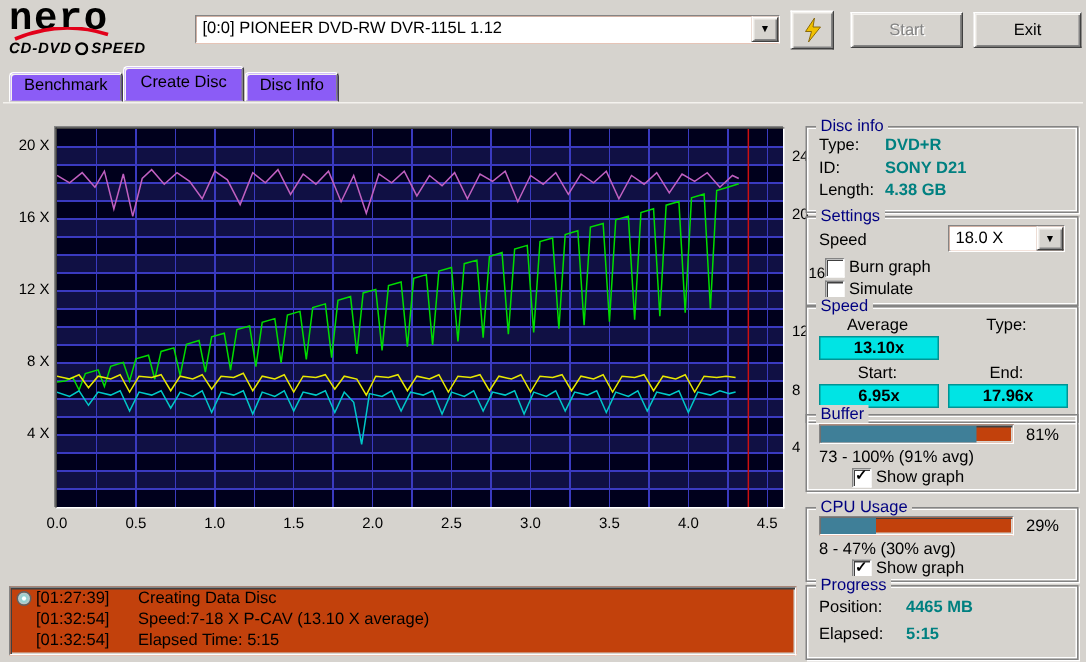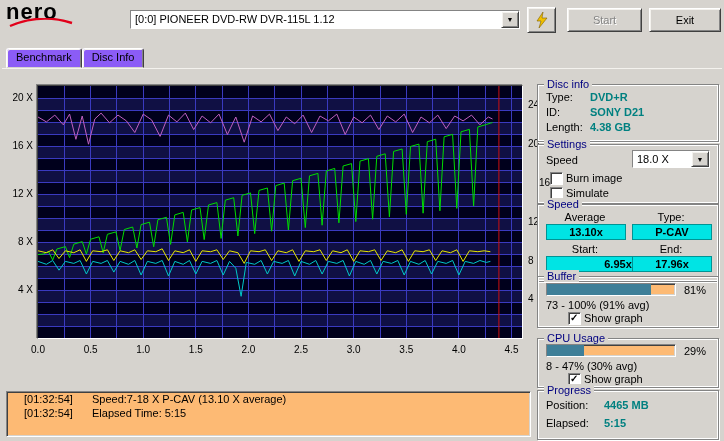--- a/index.html
+++ b/index.html
@@ -9,26 +9,26 @@
     font-family:"Liberation Sans",sans-serif;font-size:11px;
   }
   .abs{position:absolute;}
   
   .raised{
     background:#d6d3ce;
     border:1px solid;border-color:#ffffff #404040 #404040 #ffffff;
     box-shadow:inset 1px 1px 0 #f4f2ee, inset -1px -1px 0 #848484;
   }
   .sunken{
-    background:#fdba74;
+    background:#c2410c;
     border:1px solid;border-color:#848484 #ffffff #ffffff #848484;
     box-shadow:inset 1px 1px 0 #404040, inset -1px -1px 0 #d6d3ce;
   }
   
-  .logo-n{font-size:22px;font-weight:bold;letter-spacing:1px;line-height:20px;}
+  .logo-n{font-size:26px;font-weight:bold;letter-spacing:1px;line-height:20px;font-family:Liberation Mono, monospace;}
   .logo-sub{font-size:10px;font-weight:bold;font-style:italic;letter-spacing:.5px;display:flex;align-items:center;gap:2px;}
   .combo{display:flex;align-items:stretch;}
   .combo .txt{flex:1;padding:2px 4px;white-space:nowrap;overflow:hidden;background:#fff;}
   .combo-btn{
     width:16px;background:#d6d3ce;display:flex;align-items:center;justify-content:center;
     border:1px solid;border-color:#ffffff #404040 #404040 #ffffff;
     box-shadow:inset 1px 1px 0 #f4f2ee, inset -1px -1px 0 #848484;
     font-size:7px;cursor:default;
   }
   .btn{display:flex;align-items:center;justify-content:center;cursor:default;}
@@ -94,20 +94,27 @@
   .log-text{margin-left:10px;}
 </style>
 </head>
 <body>
 
 <div class="abs" style="left:6px;top:2px;width:118px;height:38px;">
   <div class="logo-n">nero</div>
   <svg class="abs" style="left:2px;top:16px;" width="66" height="10">
     <path d="M2,8 Q33,-5 64,5" stroke="#e2001a" stroke-width="2.4" fill="none"></path>
   </svg>
+  <div class="logo-sub" style="margin-top:5px;">
+    <span>CD-DVD</span>
+    <svg width="9" height="9">
+      <circle cx="4.5" cy="4.5" r="3.6" fill="none" stroke="#000" stroke-width="1.6"></circle>
+    </svg>
+    <span>SPEED</span>
+  </div>
 </div>
 
 <div class="abs sunken combo" style="left:130px;top:10px;width:390px;height:19px;box-sizing:border-box;">
   <div class="txt">[0:0]   PIONEER DVD-RW  DVR-115L 1.12</div>
   <div class="combo-btn">
     <span>▼</span>
   </div>
 </div>
 
 <div class="abs raised btn" style="left:527px;top:7px;width:27px;height:24px;">
@@ -119,20 +126,21 @@
 <div class="abs raised btn disabled" style="left:567px;top:8px;width:73px;height:22px;">
   <span>Start</span>
 </div>
 
 <div class="abs raised btn" style="left:649px;top:8px;width:70px;height:22px;">
   <span>Exit</span>
 </div>
 
 <div class="abs tabbar">
   <div class="tab"><span>Benchmark</span></div>
+  <div class="tab active"><span>Create Disc</span></div>
   <div class="tab"><span>Disc Info</span></div>
 </div>
 <div class="abs tab-base"></div>
 
 <div class="abs chart-wrap">
   <div class="plot-frame">
     <svg id="plot-svg" width="484" height="252">
         <rect x="0" y="0" width="484" height="252" fill="#00001c"></rect>
         <rect x="0" y="240" width="484" height="12.00" fill="#00001c"></rect>
         <rect x="0" y="228" width="484" height="12.00" fill="#101044"></rect>
@@ -238,34 +246,33 @@
 <div class="group" style="top:144px;height:58px;">
   <span class="gtitle">Settings</span>
   <span class="lbl" style="left:8px;top:9px;">Speed</span>
   <div class="abs sunken combo" style="left:94px;top:5px;width:78px;height:18px;box-sizing:border-box;">
     <div class="txt">18.0 X</div>
     <div class="combo-btn">
       <span>▼</span>
     </div>
   </div>
   <div class="cb" style="left:12px;top:27px;"></div>
-  <span class="lbl" style="left:28px;top:27px;">Burn image</span>
+  <span class="lbl" style="left:28px;top:27px;">Burn graph</span>
   <div class="cb" style="left:12px;top:42px;"></div>
   <span class="lbl" style="left:28px;top:42px;">Simulate</span>
 </div>
 
 <div class="group" style="top:204px;height:76px;">
   <span class="gtitle">Speed</span>
   <span class="lbl" style="left:8px;top:6px;width:78px;text-align:center;">Average</span>
   <span class="lbl" style="left:94px;top:6px;width:78px;text-align:center;">Type:</span>
   <div class="chip" style="left:8px;top:19px;width:78px;">13.10x</div>
-  <div class="chip" style="left:94px;top:19px;width:78px;">P-CAV</div>
   <span class="lbl" style="left:8px;top:38px;width:78px;text-align:center;">Start:</span>
   <span class="lbl" style="left:94px;top:38px;width:78px;text-align:center;">End:</span>
-  <div class="chip" style="left:8px;top:51px;width:78px;padding-left:32px;">6.95x</div>
+  <div class="chip" style="left:8px;top:51px;width:78px;">6.95x</div>
   <div class="chip" style="left:94px;top:51px;width:78px;">17.96x</div>
 </div>
 
 <div class="group" style="top:276px;height:50px;">
   <span class="gtitle">Buffer</span>
   <div class="pbar sunken" style="left:8px;top:6px;box-sizing:border-box;">
     <div class="pfill" style="width: 81%;"></div>
   </div>
   <span class="lbl" style="left:146px;top:7px;">81%</span>
   <span class="lbl" style="left:8px;top:22px;">73 - 100% (91% avg)</span>
@@ -291,20 +298,27 @@
 <div class="group" style="top:390px;height:48px;">
   <span class="gtitle">Progress</span>
   <span class="lbl" style="left:8px;top:8px;">Position:</span>
   <span class="val" style="left:66px;top:8px;">4465 MB</span>
   <span class="lbl" style="left:8px;top:26px;">Elapsed:</span>
   <span class="val" style="left:66px;top:26px;">5:15</span>
 </div>
 
 <div class="abs sunken log" style="box-sizing:border-box;">
   <div class="log-row">
+    <span class="log-ic">
+        <span class="disc"></span>
+      </span>
+    <span class="log-time">[01:27:39]</span>
+    <span class="log-text">Creating Data Disc</span>
+  </div>
+  <div class="log-row">
     <span class="log-ic"></span>
     <span class="log-time">[01:32:54]</span>
     <span class="log-text">Speed:7-18 X P-CAV (13.10 X average)</span>
   </div>
   <div class="log-row">
     <span class="log-ic"></span>
     <span class="log-time">[01:32:54]</span>
     <span class="log-text">Elapsed Time: 5:15</span>
   </div>
 </div>

